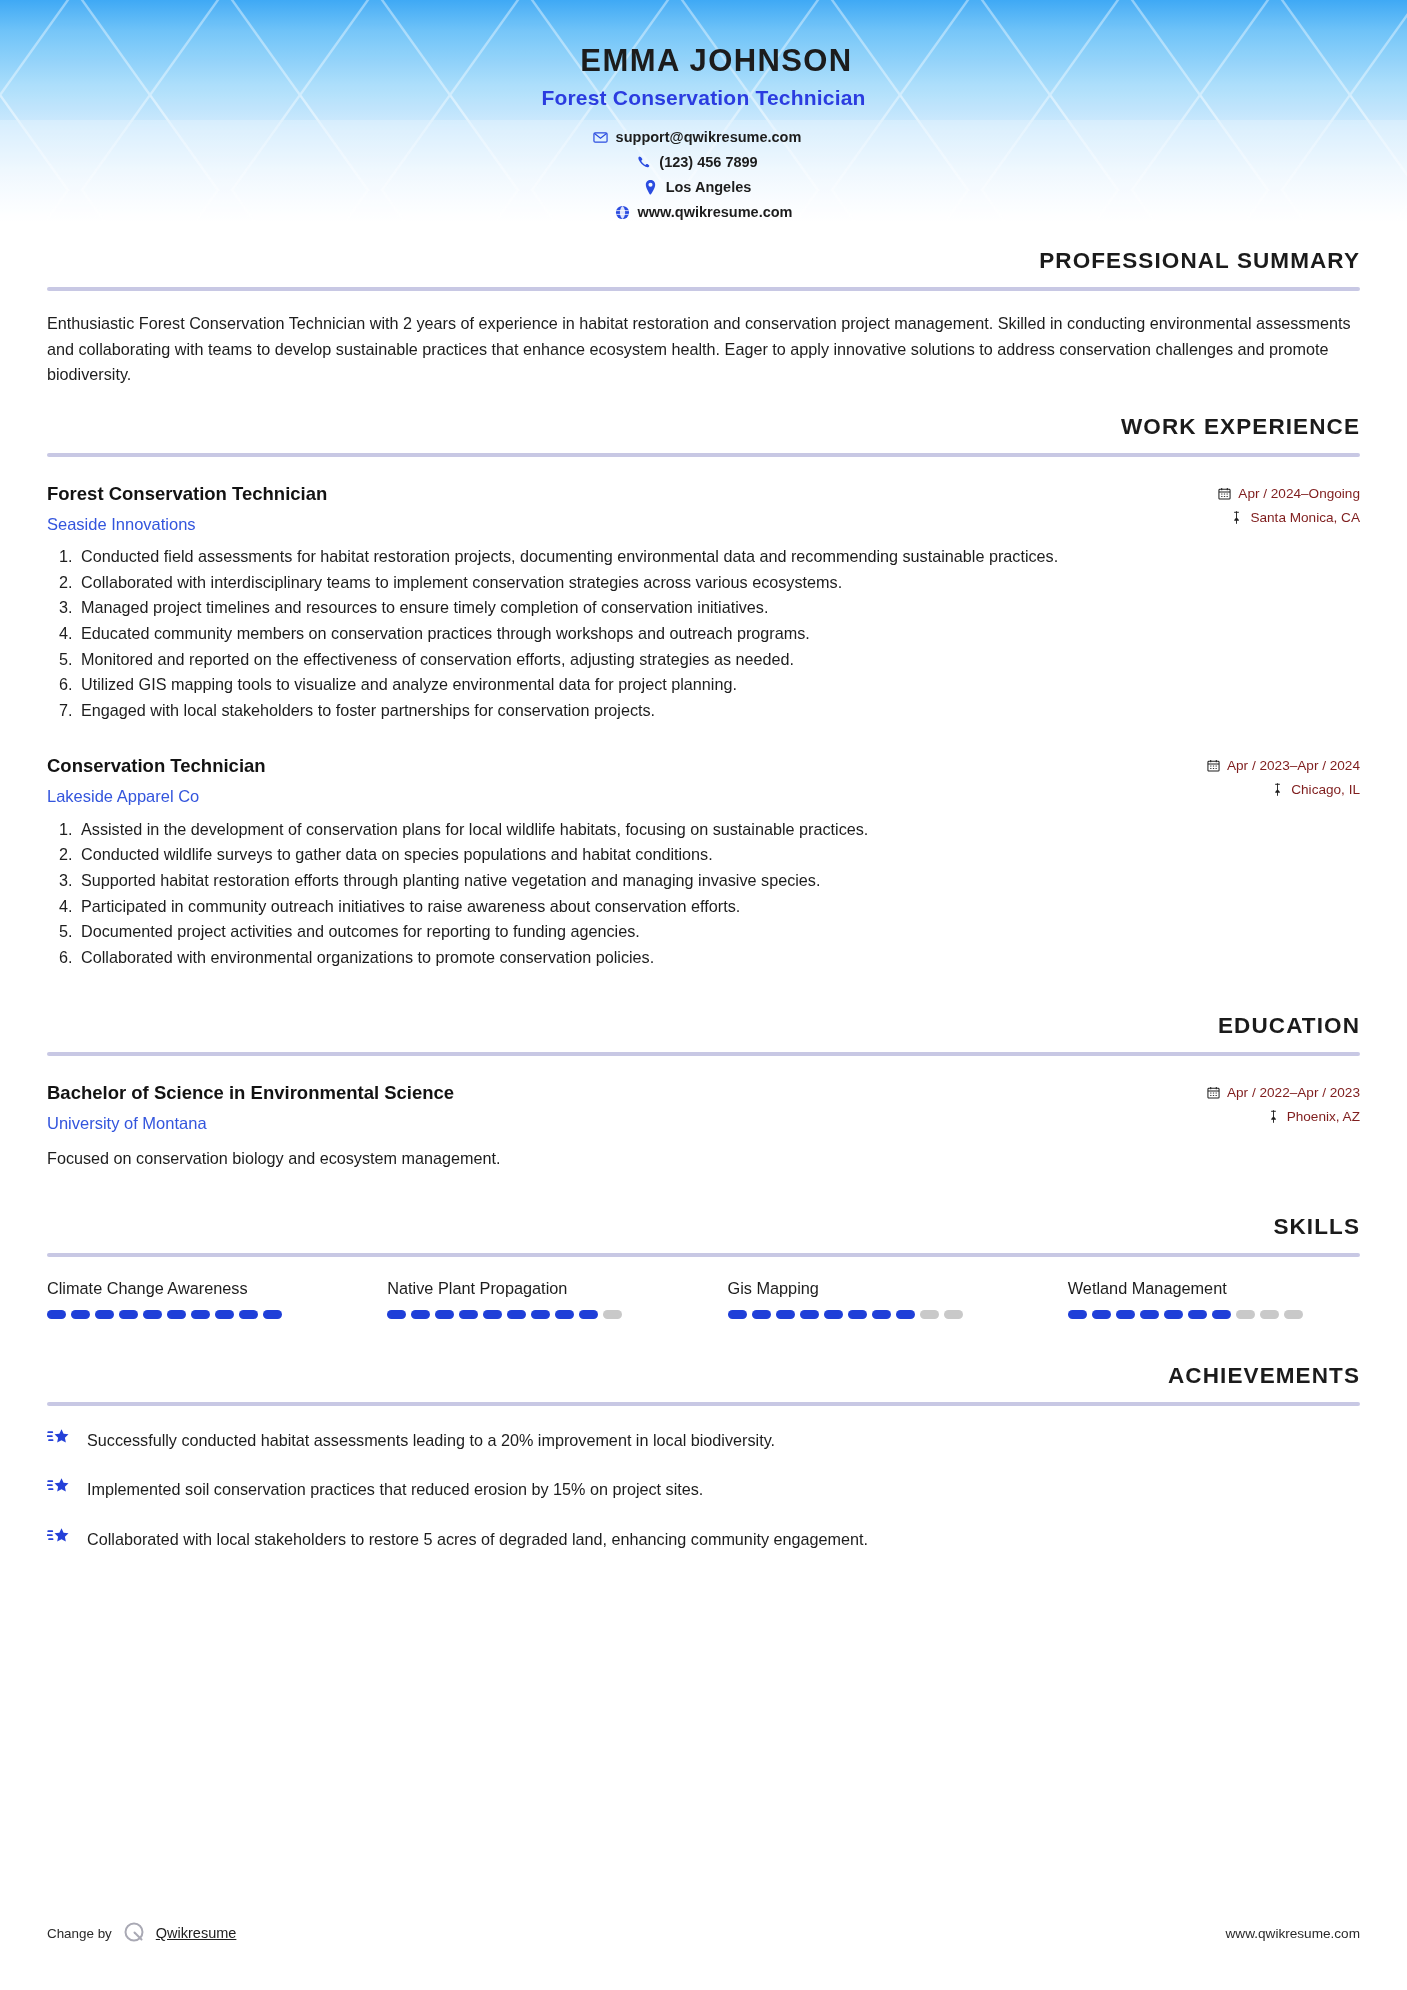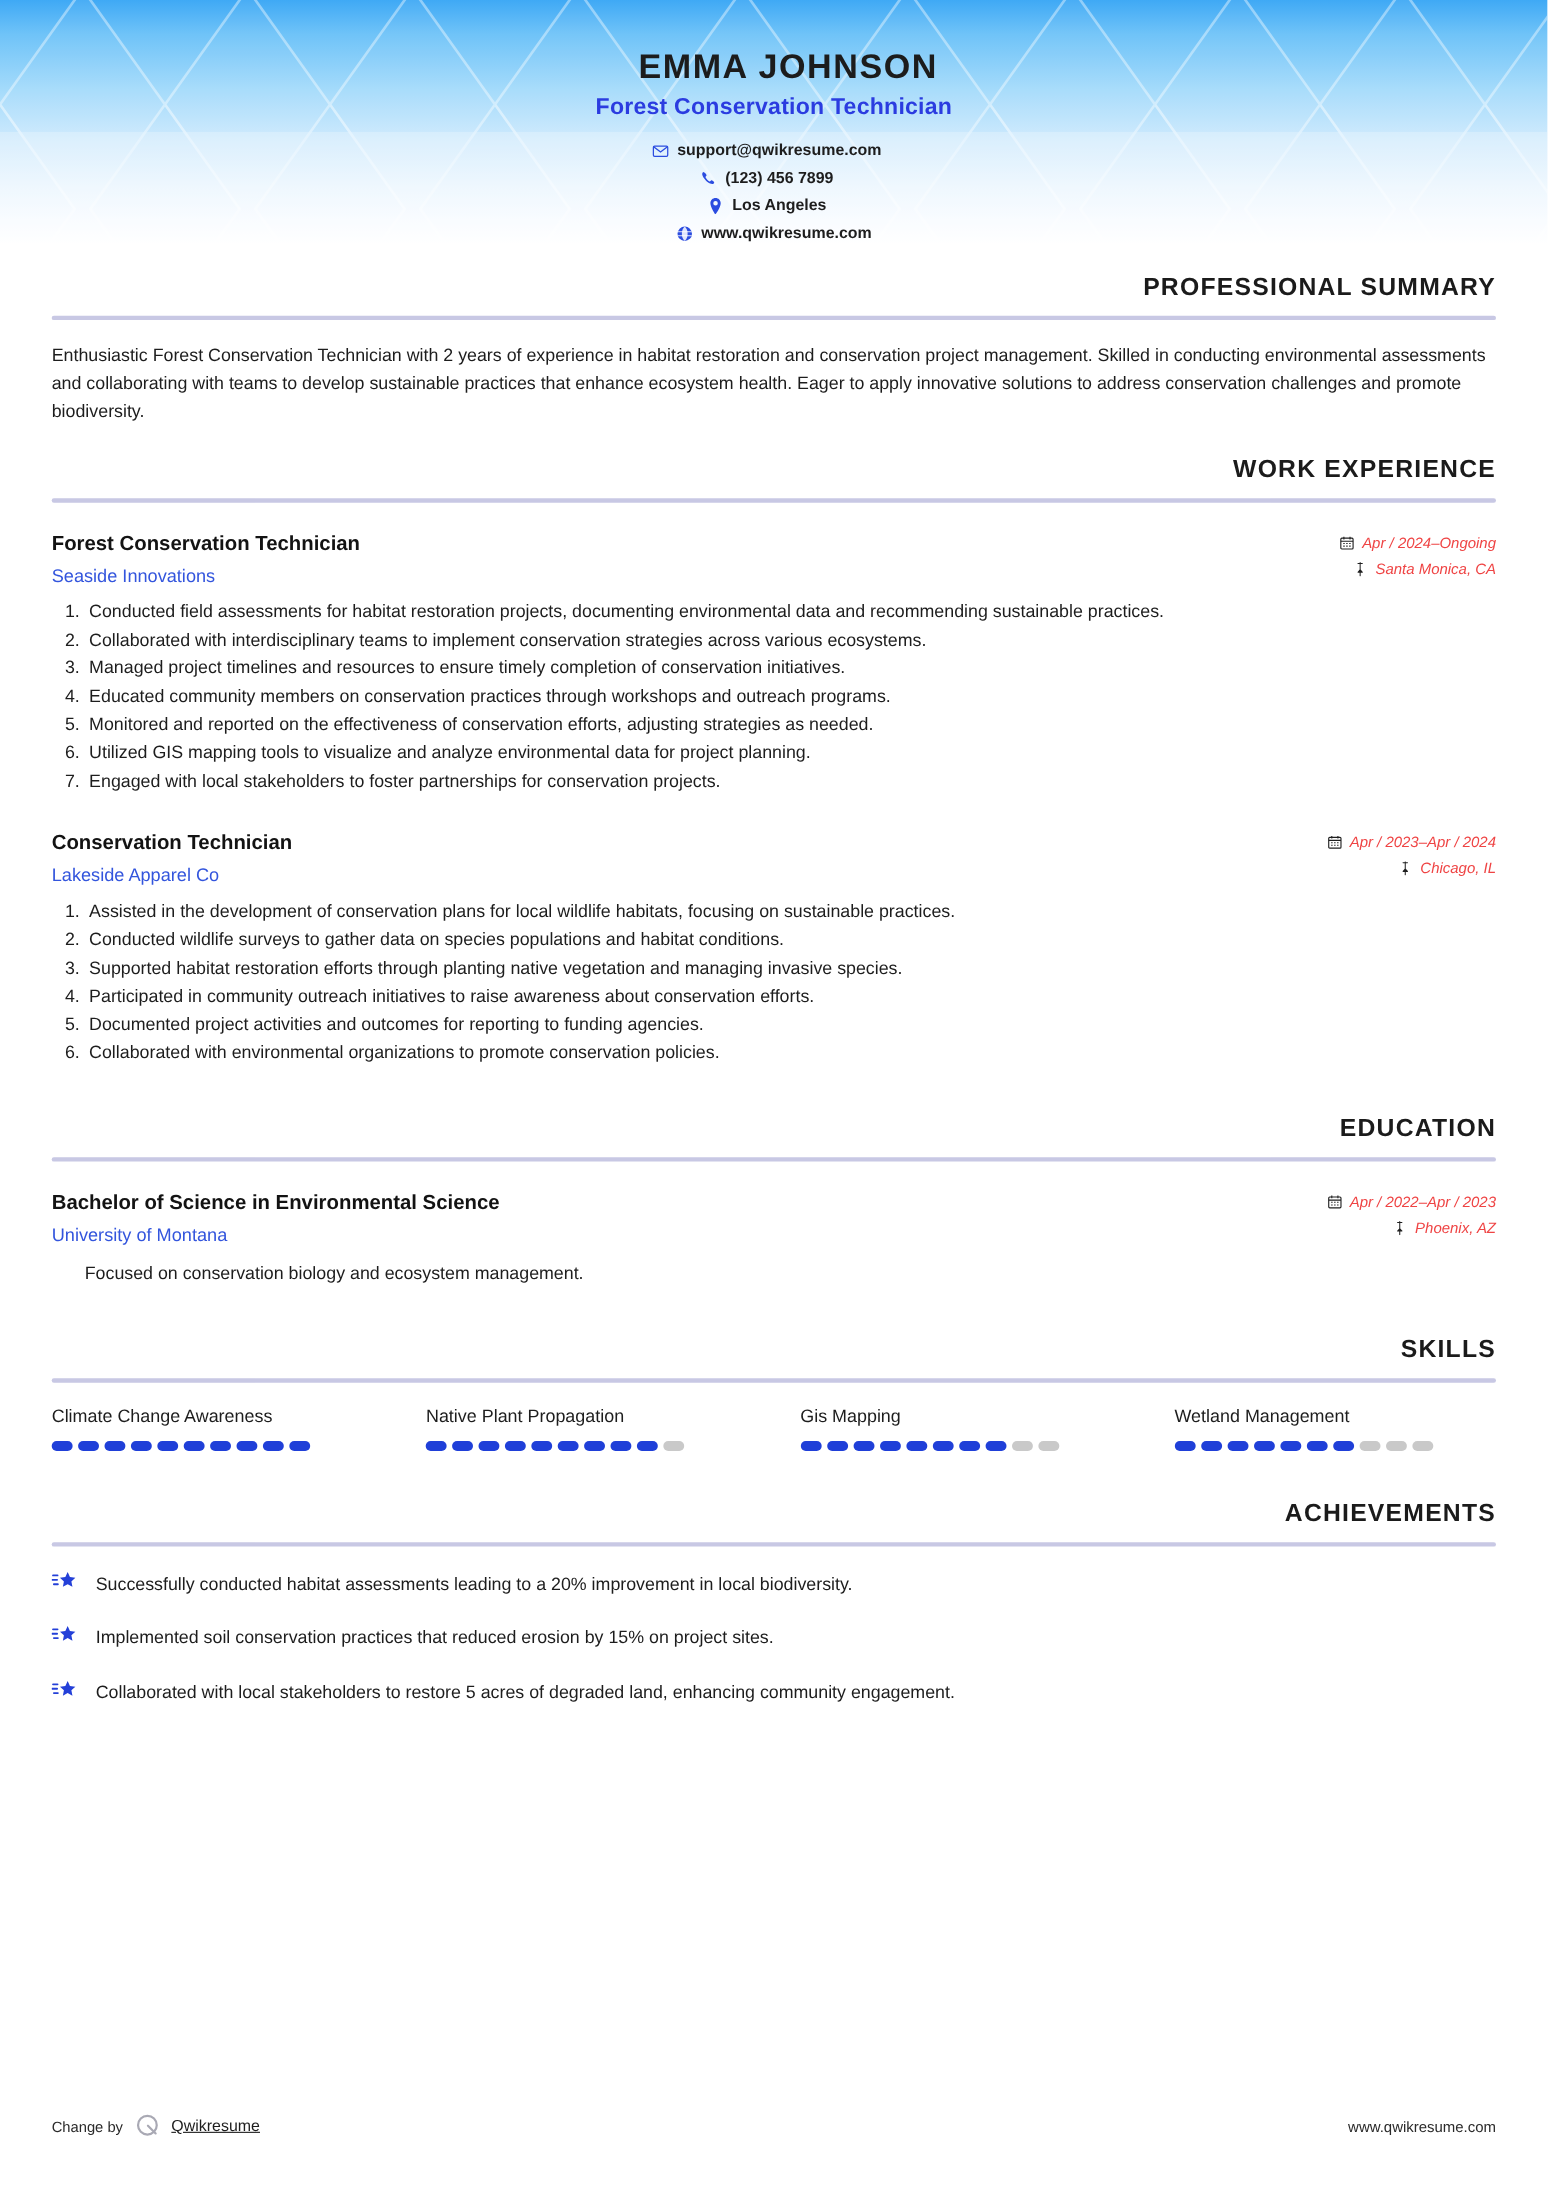--- a/index.html
+++ b/index.html
@@ -140,23 +140,22 @@
     flex: 0 0 auto;
     text-align: right;
     padding-top: 4px;
   }
   .meta-line {
     display: flex;
     align-items: center;
     justify-content: flex-end;
     gap: 7px;
     font-size: 13.6px;
-    color: #ef4444;
+    color: #7f1d1d;
     white-space: nowrap;
-    font-style: italic;
   }
   .meta-line + .meta-line { margin-top: 9px; }
   .micon {
     display: inline-flex;
     width: 13px; height: 13px;
     align-items: center; justify-content: center;
     color: #1f1f1f;
     flex: none;
   }
   .micon svg { display: block; }
@@ -171,21 +170,20 @@
     line-height: 1.52;
     color: #1d1d1d;
     padding-left: 4px;
     margin-bottom: 1px;
   }
   .entry-note {
     margin-top: 11px;
     font-size: 16.2px;
     line-height: 1.5;
     color: #1d1d1d;
-    margin-left: 30px;
   }
 
   
   .skills-grid {
     margin-top: 22px;
     display: grid;
     grid-template-columns: repeat(4, 1fr);
     column-gap: 48px;
     row-gap: 10px;
   }

